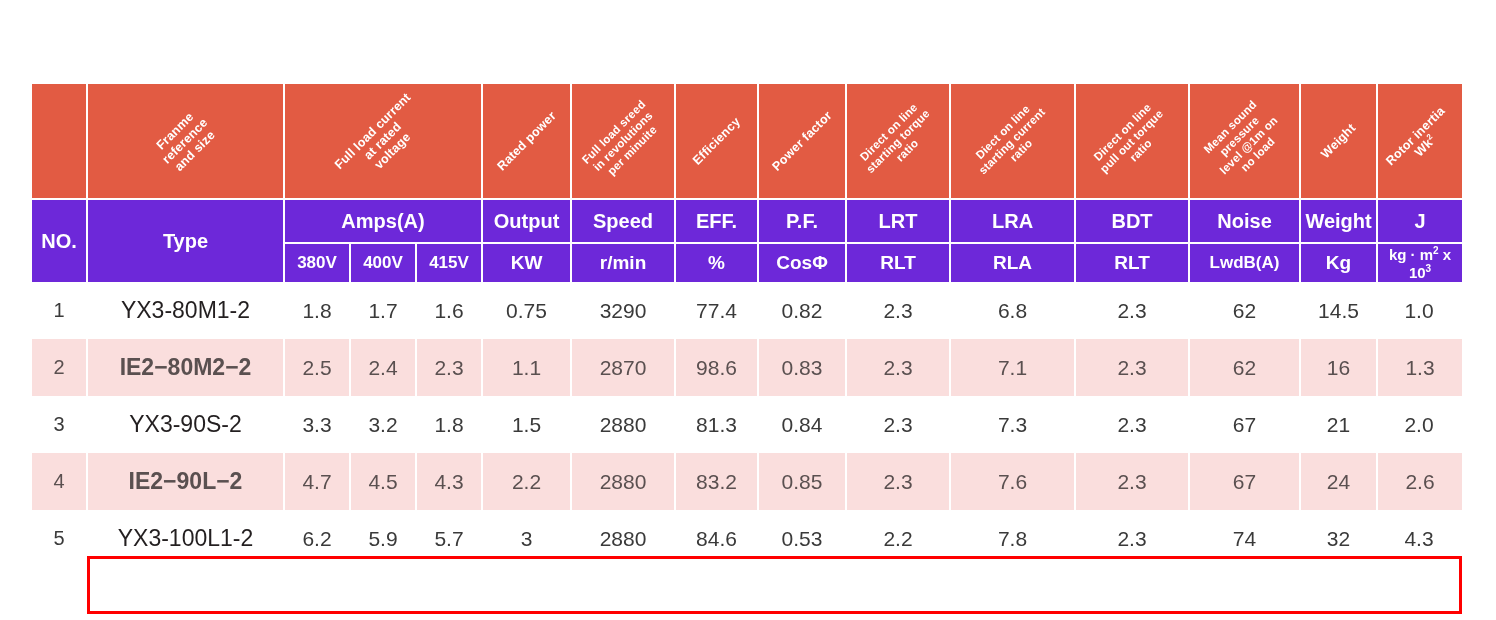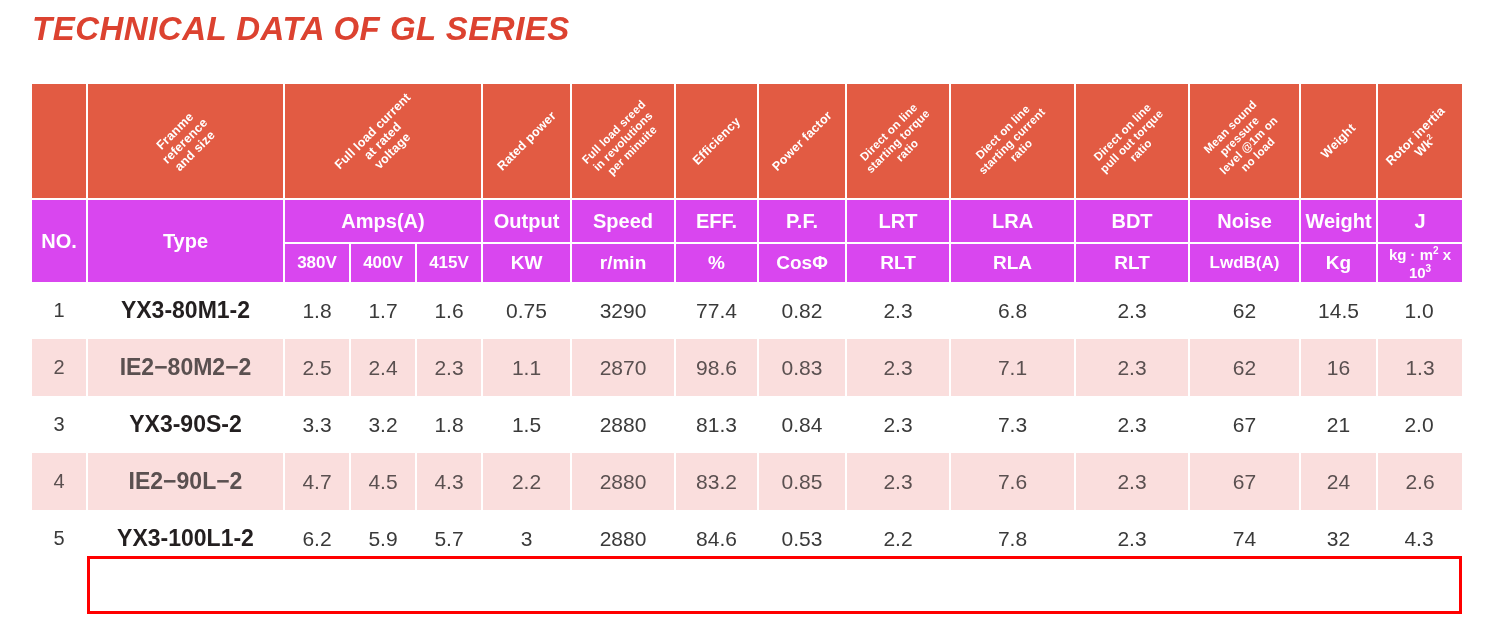--- a/index.html
+++ b/index.html
@@ -54,21 +54,21 @@
     line-height:1.12;
     text-align:center;
     white-space:pre;
     letter-spacing:.2px;
   }
   .rot.sm{font-size:11.5px;}
   .rot sup{font-size:8px;vertical-align:super;}
 
   
   .h2,.h3{
-    background:#d946ef;
+    background:#6d28d9;
     color:#ffffff;
     text-align:center;
     font-weight:bold;
     border-right:2px solid #ffffff;
     border-top:2px solid #ffffff;
   }
   .h2:last-child,.h3:last-child{border-right:none;}
   .h2{height:42px;font-size:20px;}
   .h3{height:38px;font-size:19px;}
   .h2.small,.h3.small{font-size:17px;margin-left:16px;}
@@ -80,39 +80,38 @@
     height:57px;
     text-align:center;
     font-size:21px;
     color:#3a3a3a;
     border-right:2px solid transparent;
   }
   .drow.alt td{background:#FADEDD;border-right:2px solid #ffffff;}
   .drow.alt td:last-child{border-right:none;margin-top:20px;}
   .drow.alt td{color:#5a5050;}
   .drow td.typecell{font-size:23px;font-weight:bold;}
-  .drow.plain td.typecell{font-weight:bold;color:#231f20;}
+  .drow.plain td.typecell{font-weight:normal;color:#231f20;}
   .drow td.nocell{font-size:20px;}
 
   
   .hlbox{
     position:absolute;
     left:87px;top:556px;
     width:1375px;height:58px;
     border:3px solid #FF0000;
     box-sizing:border-box;
     pointer-events:none;
   }
 </style>
 </head>
 <body>
 
 <div id="page">
 
-  <div class="title">TECHNICAL DATA OF GL SERIES</div>
 
   <table class="tbl">
     <colgroup>
       <col style="width:56px">
       <col style="width:197px">
       <col style="width:66px">
       <col style="width:66px">
       <col style="width:66px">
       <col style="width:89px">
       <col style="width:104px">

